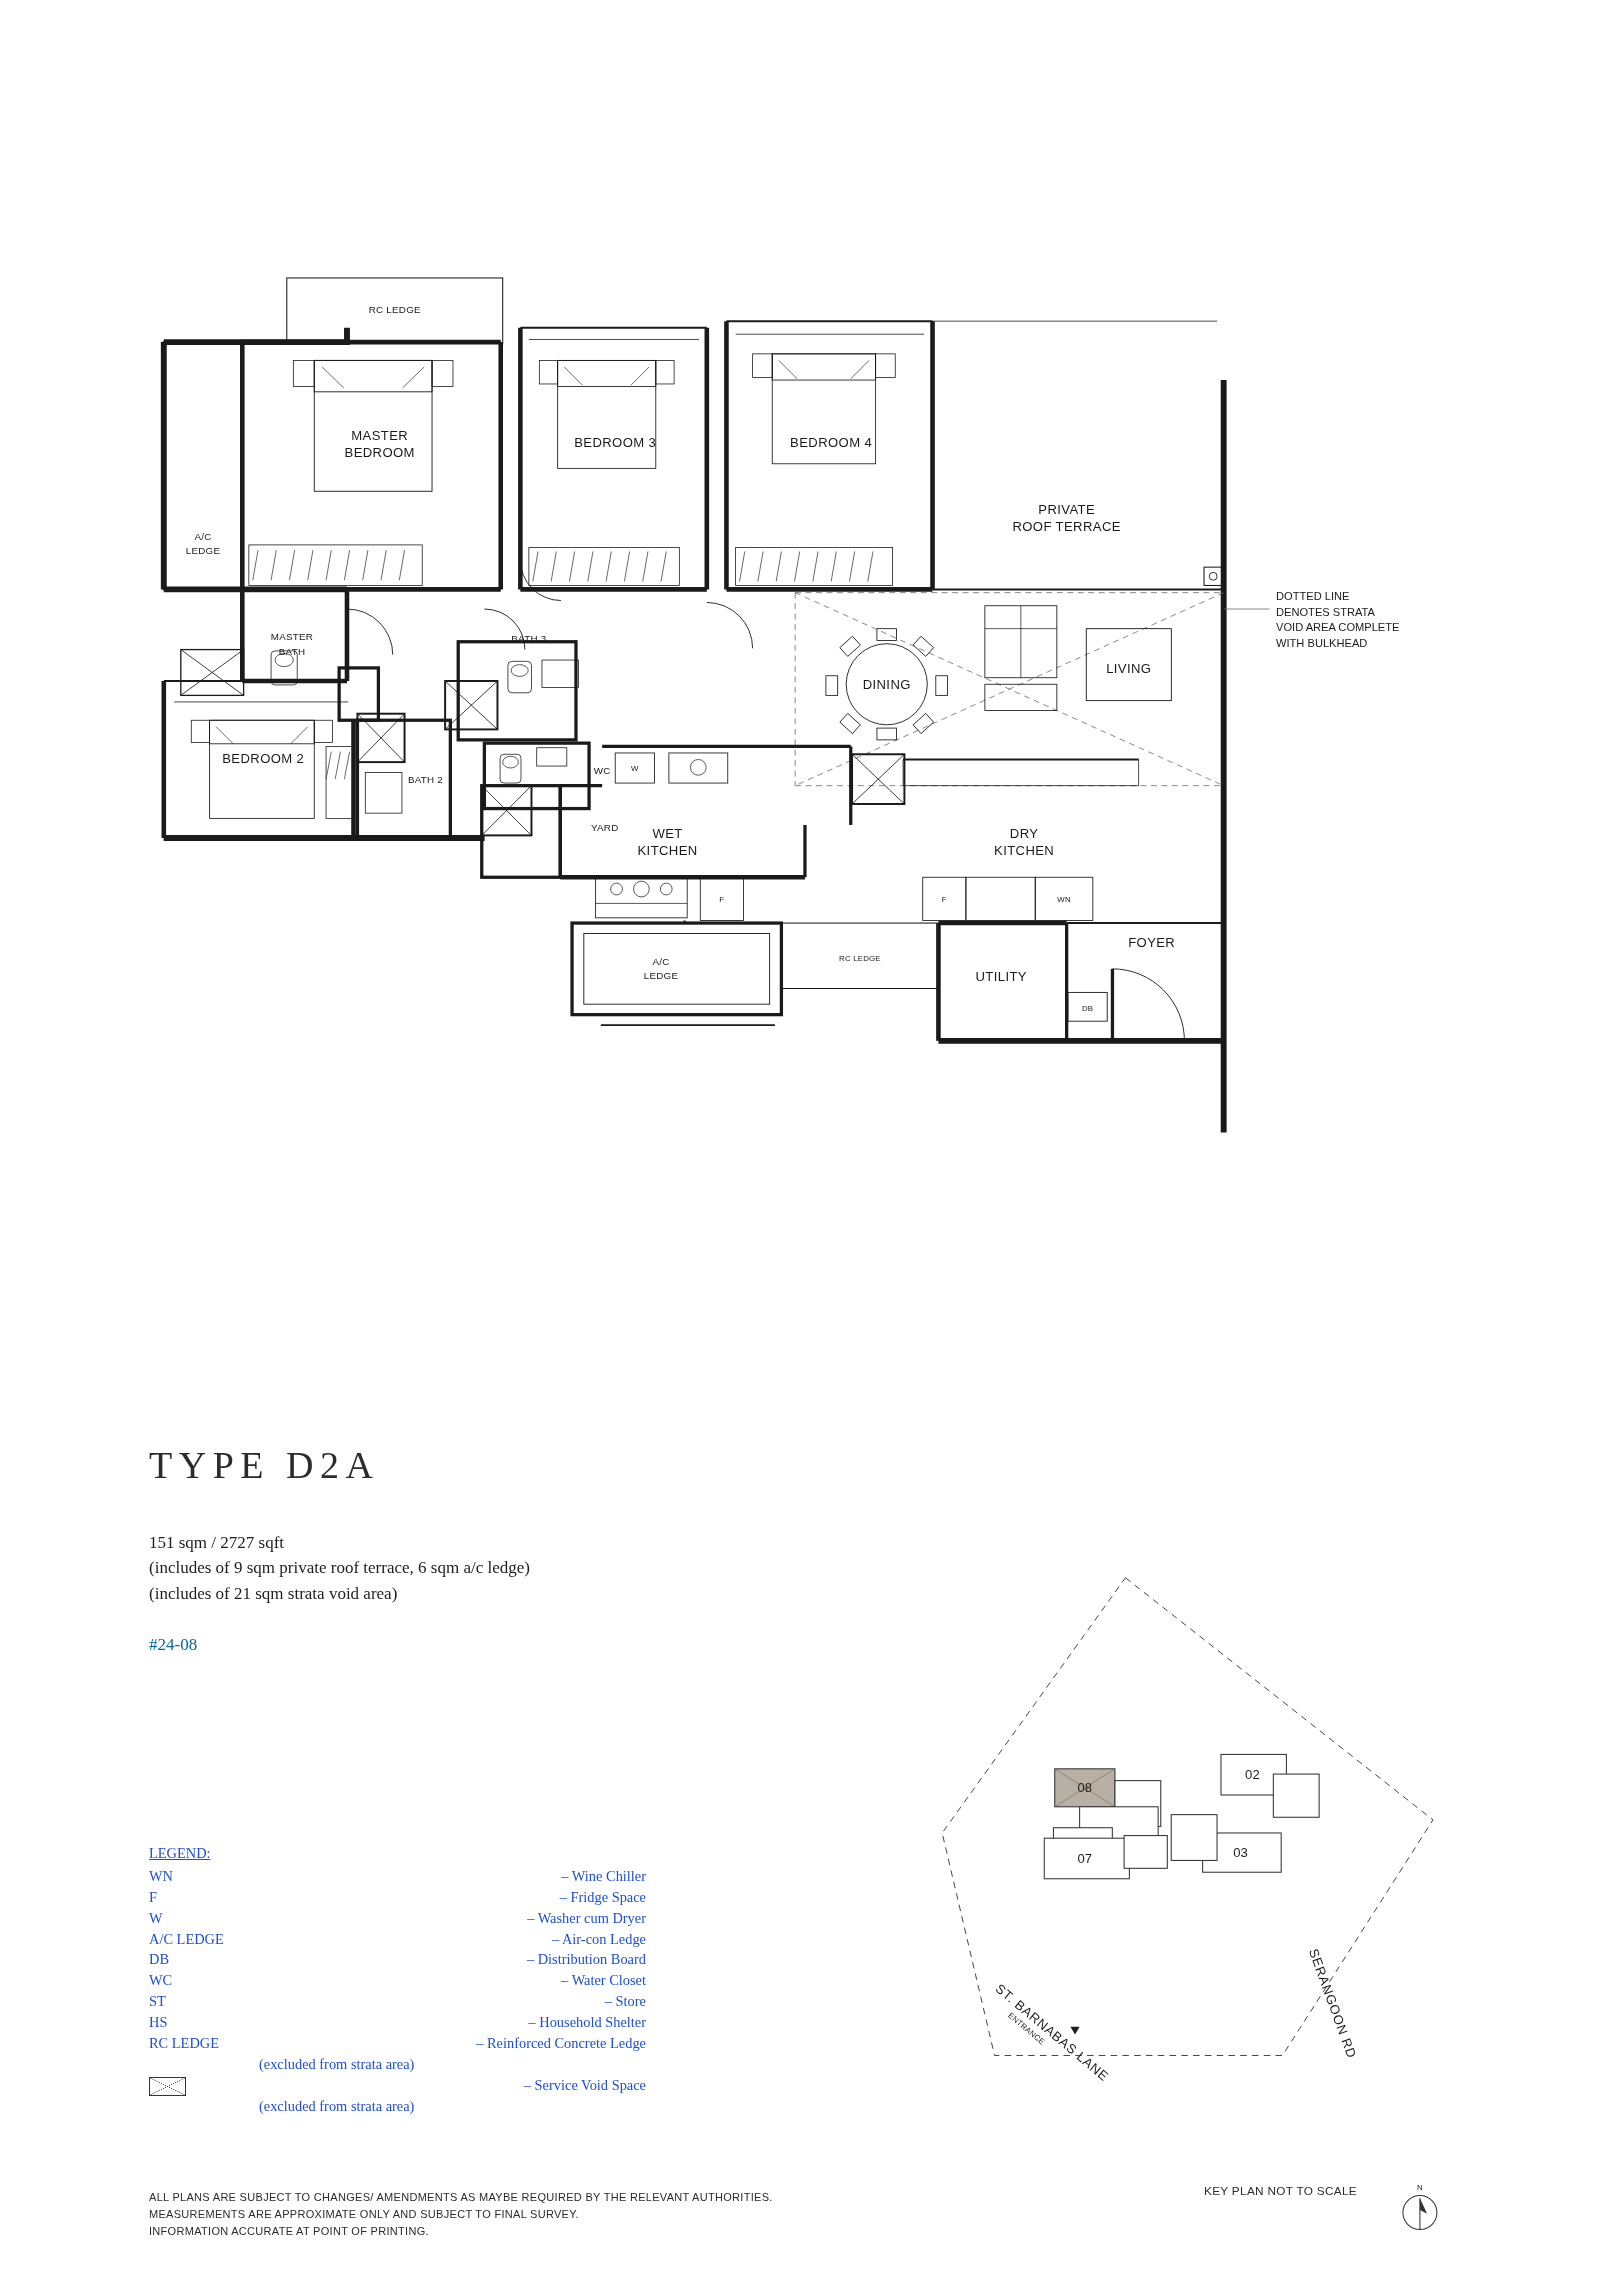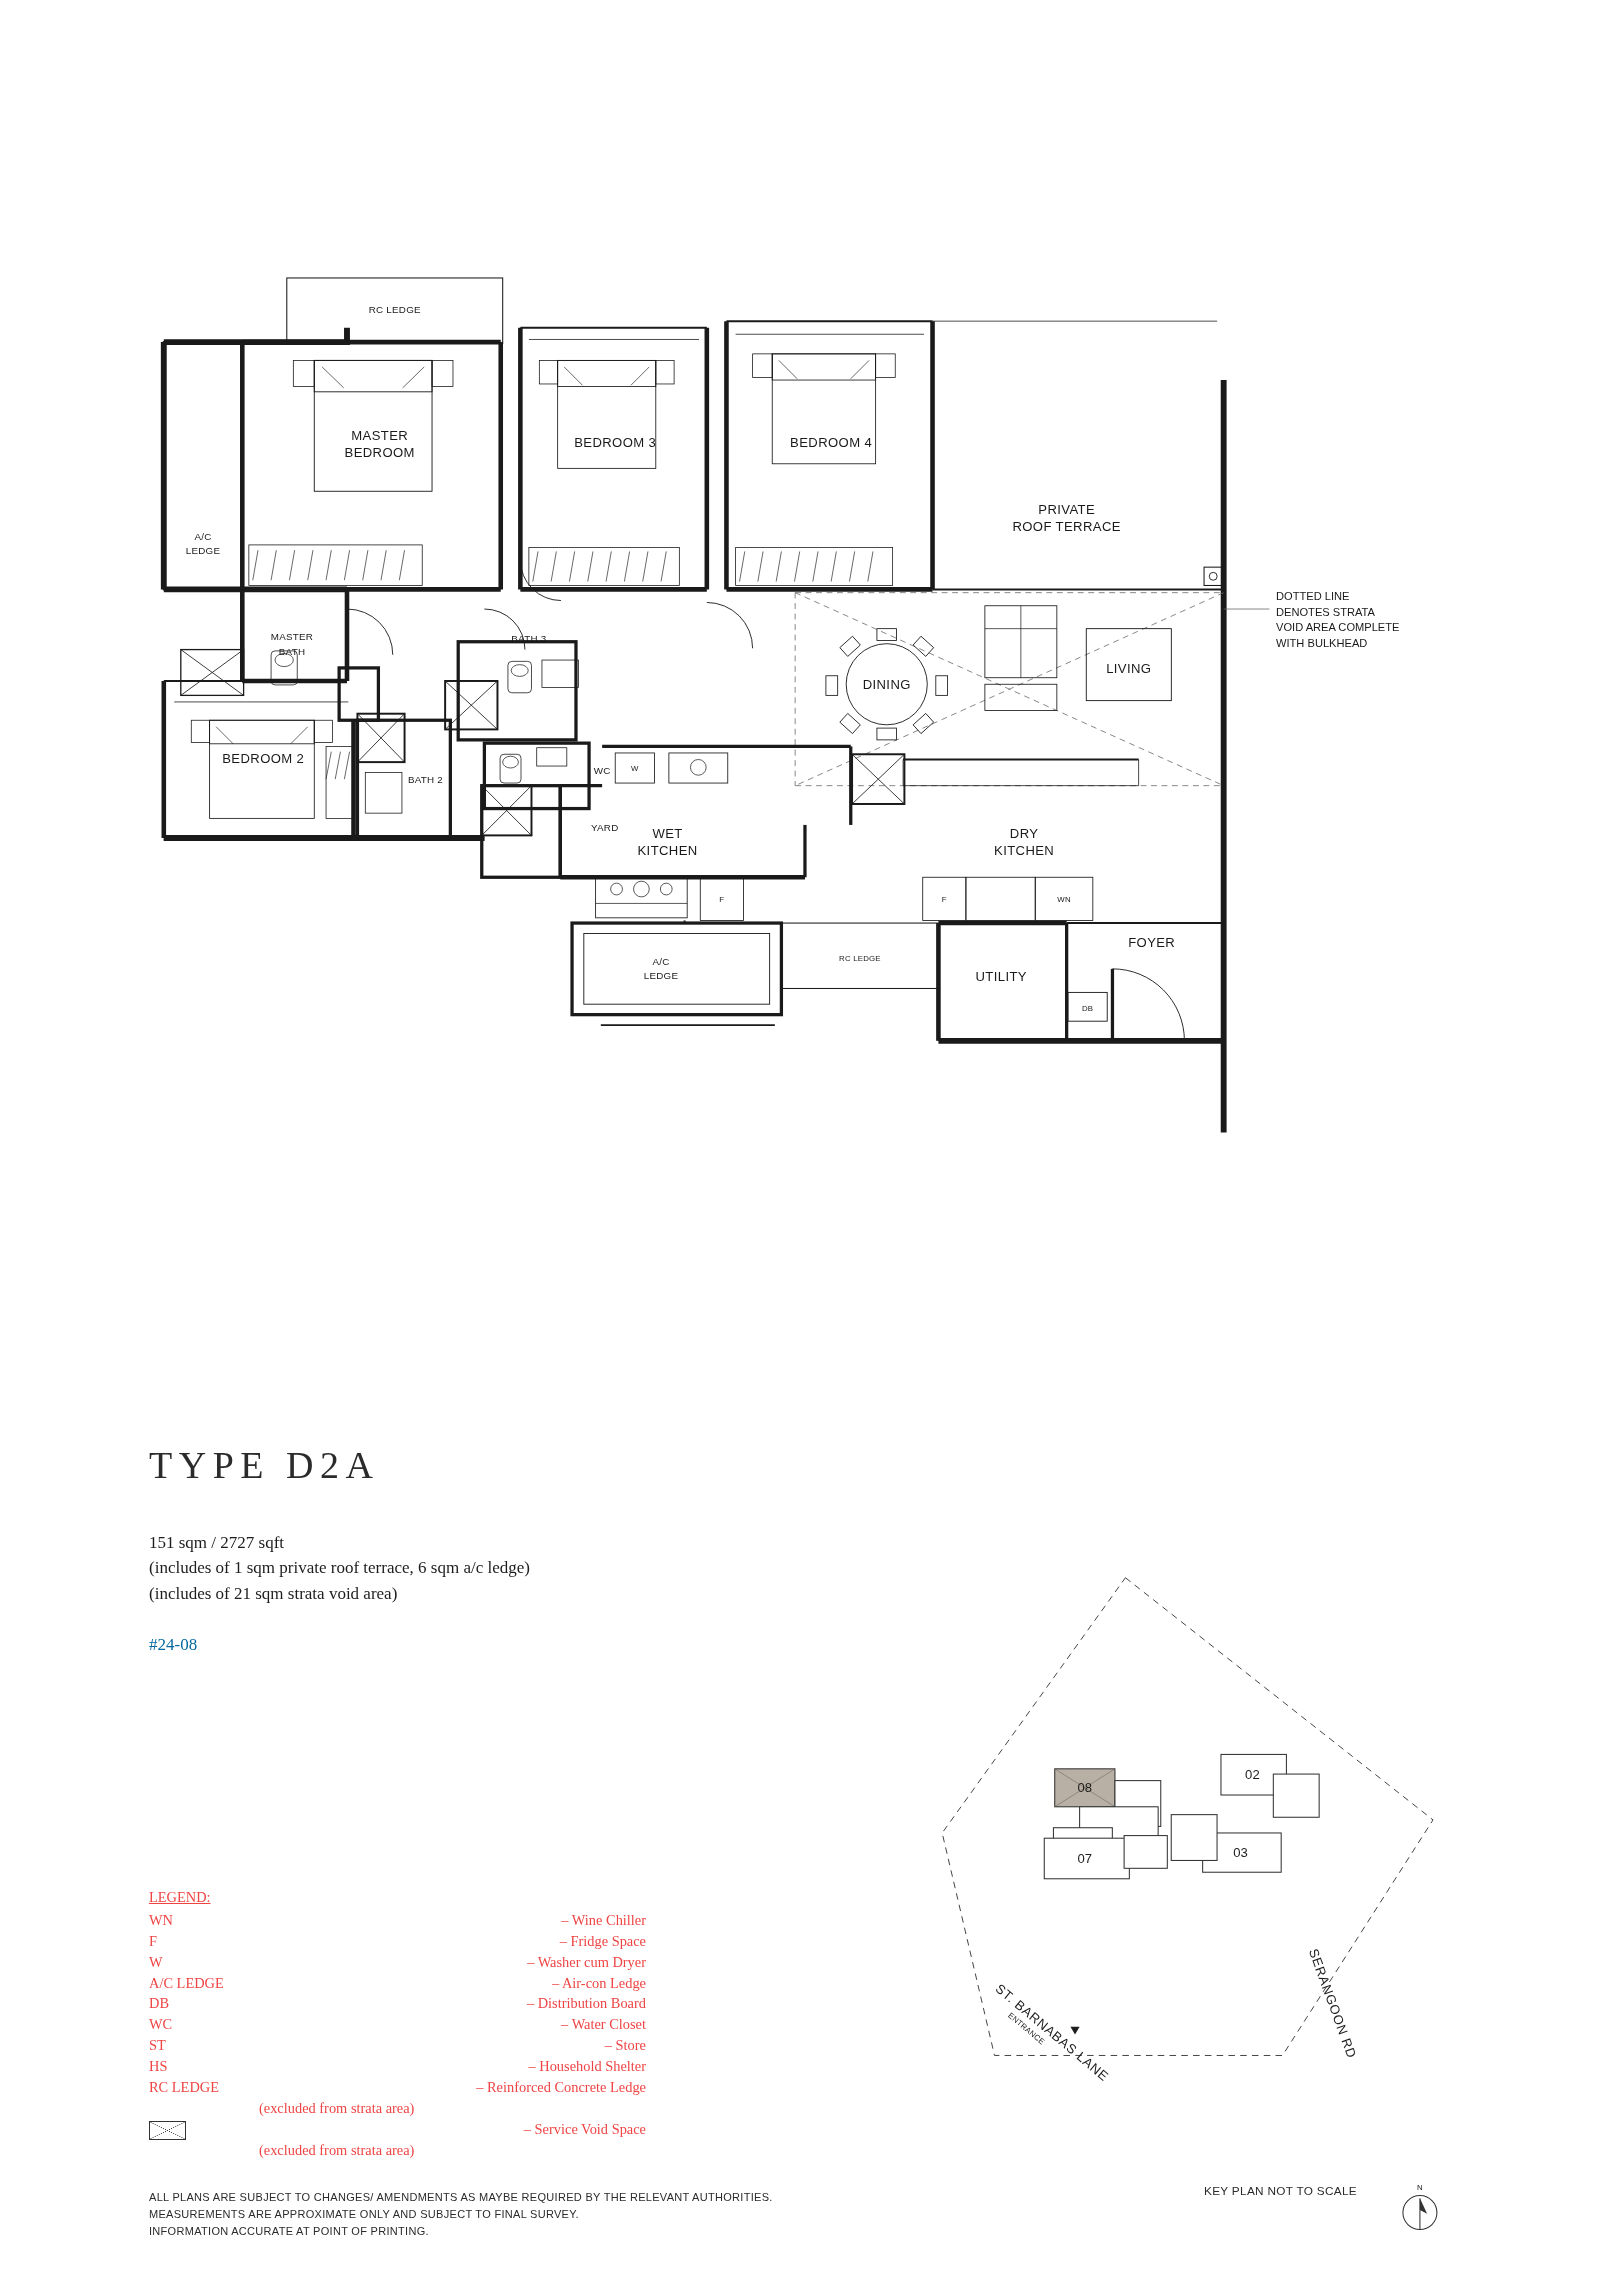--- a/index.html
+++ b/index.html
@@ -75,22 +75,21 @@
     color: #0369a1;
   }
   
   #legend {
     position: absolute;
     left: 149px;
     top: 1845px;
     width: 497px;
     font-family: "Liberation Serif", serif;
     font-size: 14.4px;
-    color: #ef4444;
-    margin-top: 44px;
+    color: #1d4ed8;
   }
   #legend .legend-title {
     text-decoration: underline;
     margin-bottom: 3.9px;
     font-size: 14.4px;
   }
   #legend .row {
     display: flex;
     line-height: 1.45;
   }
@@ -391,21 +390,21 @@
         <path d="M866 1006 L866 1010" stroke-width="3"></path>
         <path d="M1050 860 L1050 940" stroke-width="5"></path>
         <path d="M676 800 L740 800" stroke-width="5"></path>
         <path d="M1560 760 L1560 800" stroke-width="1.2"></path>
       </g>
     </svg>
   </div>
 
   <div id="type-title">TYPE  D2A</div>
   <div class="area-line" id="area1">151 sqm / 2727 sqft</div>
-  <div class="area-line" id="area2">(includes of 1 sqm private roof terrace, 6 sqm a/c ledge)</div>
+  <div class="area-line" id="area2">(includes of 9 sqm private roof terrace, 6 sqm a/c ledge)</div>
   <div class="area-line" id="area3">(includes of 21 sqm strata void area)</div>
   <div id="unit-no">#24-08</div>
 
   <div id="legend">
     <div class="legend-title">LEGEND:</div>
 
     <div class="row">
       <span class="abbr">WN</span>
       <span class="desc">– Wine Chiller</span>
     </div>

